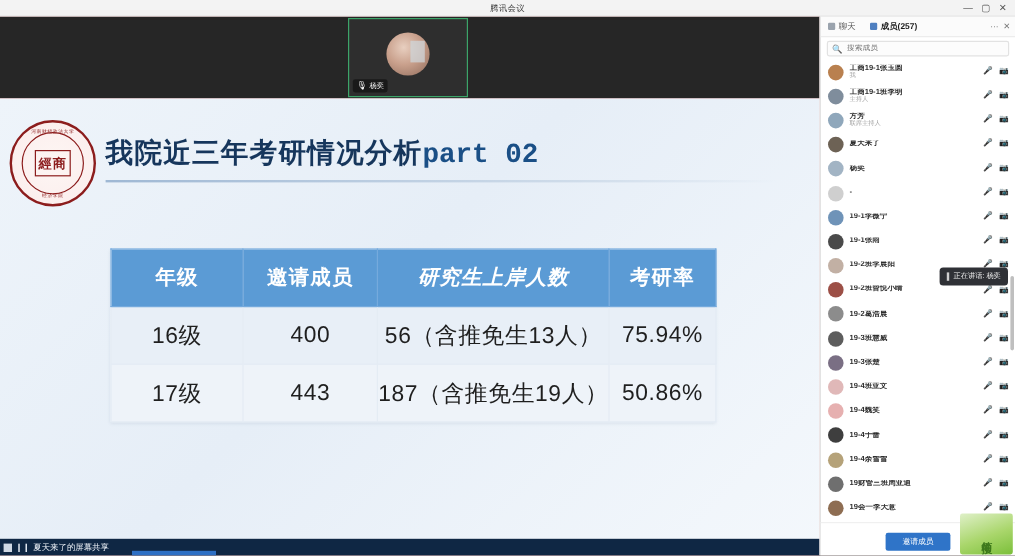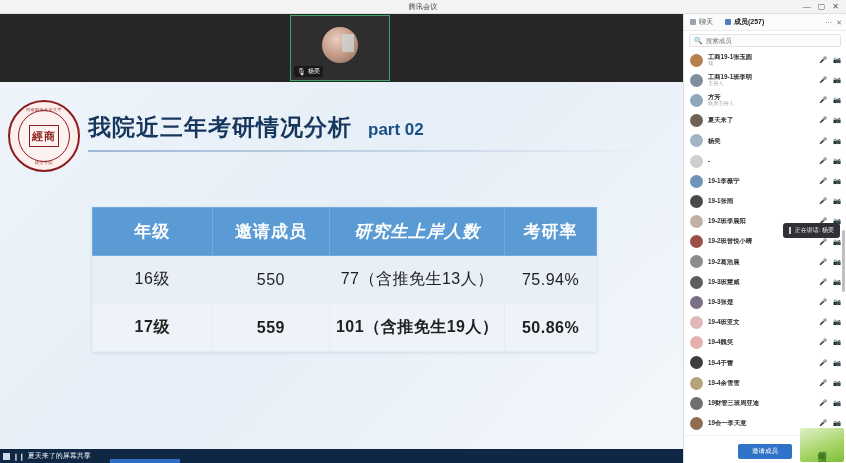--- a/index.html
+++ b/index.html
@@ -84,21 +84,21 @@
     position: absolute; left: 50%; top: 5px; transform: translateX(-50%);
     font-size: 4px; color: #8c1d1d; letter-spacing: .5px; white-space: nowrap;
   }
   .seal-ring-text.bottom { top: auto; bottom: 5px; }
   .slide-title {
     position: absolute; left: 88px; top: 14px;
     font-size: 23px; font-weight: bold; color: #16365c;
     letter-spacing: 1px; white-space: nowrap;
   }
   .slide-title .part {
-    font-size: 17px; color: #1a4f86; margin-left: 16px; letter-spacing: 0;
+    font-size: 23px; color: #1a4f86; margin-left: 0; letter-spacing: 0; font-family: Liberation Mono, monospace;
   }
   .title-rule {
     position: absolute; left: 88px; top: 52px; width: 560px; height: 2px;
     background: linear-gradient(90deg,#9fb8d4 0%, #cfdcea 70%, rgba(207,220,234,0) 100%);
   }
 
   
   .tbl {
     position: absolute; left: 92px; top: 125px;
     width: 505px; border-collapse: collapse;
@@ -107,23 +107,23 @@
   .tbl th, .tbl td {
     border: 1px solid #e4ecf4; text-align: center; white-space: nowrap;
   }
   .tbl th {
     background: #5b9bd5; color: #ffffff;
     font-size: 17px; font-weight: bold; height: 48px;
     border-color: #75aadd; letter-spacing: 1px;
   }
   .tbl td {
     background: #e8eff7; color: #1f1f1f;
-    font-size: 16px; height: 48px; letter-spacing: .5px;
-  }
-  .tbl tr.alt td { background: #eef3f9; font-weight: bold; }
+    font-size: 19px; height: 48px; letter-spacing: .5px;
+  }
+  .tbl tr.alt td { background: #eef3f9; }
   .c-grade { width: 120px; font-family: Liberation Serif, serif; }
   .c-total { width: 118px; }
   .c-pass  { width: 175px; font-style: italic; }
   .c-rate  { width: 92px; }
 
   
   .sharebar {
     position: absolute; left: 0; bottom: 0; width: 683px; height: 14px;
     background: #0f2744; display: flex; align-items: center; gap: 3px;
     padding-left: 3px;
@@ -276,28 +276,28 @@
           <tr>
             <th class="c-grade">年级</th>
             <th class="c-total">邀请成员</th>
             <th class="c-pass">研究生上岸人数</th>
             <th class="c-rate">考研率</th>
           </tr>
         </thead>
         <tbody>
           <tr>
             <td>16级</td>
-            <td>550</td>
-            <td>77（含推免生13人）</td>
+            <td>400</td>
+            <td>56（含推免生13人）</td>
             <td>75.94%</td>
           </tr>
           <tr class="alt">
             <td>17级</td>
-            <td>559</td>
-            <td>101（含推免生19人）</td>
+            <td>443</td>
+            <td>187（含推免生19人）</td>
             <td>50.86%</td>
           </tr>
         </tbody>
       </table>
     </div>
 
     <div class="sharebar">
       <span class="share-sq"></span>
       <span class="share-glyph">❙❙</span>
       <span class="share-text">夏天来了的屏幕共享</span>

